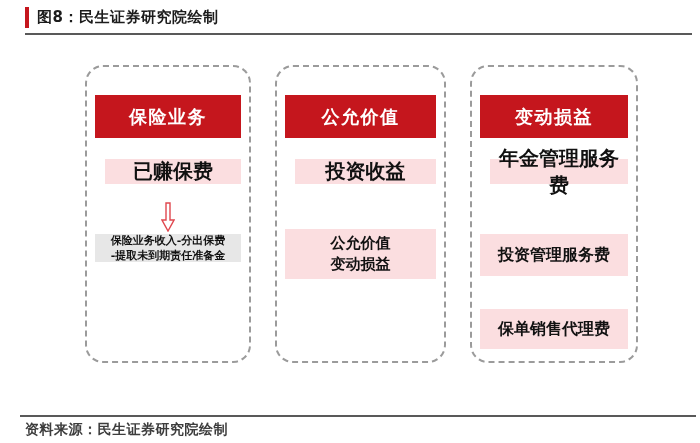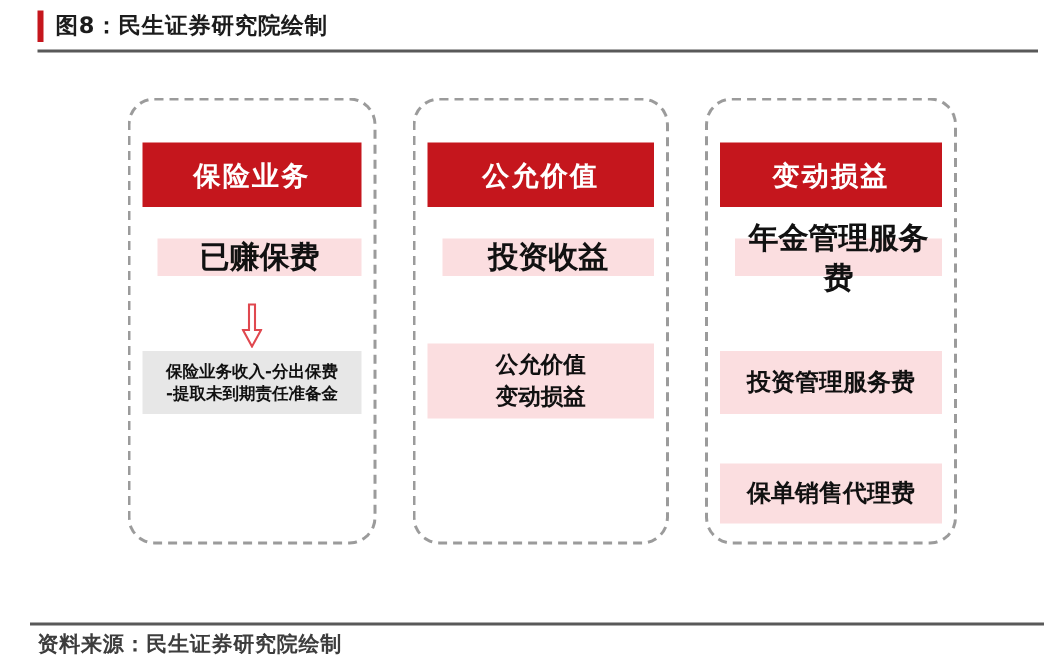--- a/index.html
+++ b/index.html
@@ -38,21 +38,21 @@
   .box {
     position:absolute; left:8px; right:8px;
     display:flex; align-items:center; justify-content:center;
     font-weight:bold; color:#111111; text-align:center;
     white-space:pre-line;
   }
   .pink { background:#FBDEE0; }
   .gray { background:#E7E7E7; }
   .r1 { top:92px;  height:25px; font-size:20px;margin-left:10px; }
   .r2 { top:167px; height:42px; font-size:16px; }
-  .r2-small { top:167px; height:42px; font-size:11px; line-height:15px; }
+  .r2-small { top:167px; height:28px; font-size:11px; line-height:15px; }
   .r2-tall { top:162px; height:50px; font-size:15px; line-height:21px; }
   .r3 { top:242px; height:40px; font-size:16px; }
 
   .arrow {
     position:absolute; left:50%; top:135px;
     transform:translateX(-50%);
     width:14px; height:30px;
   }
 
   

